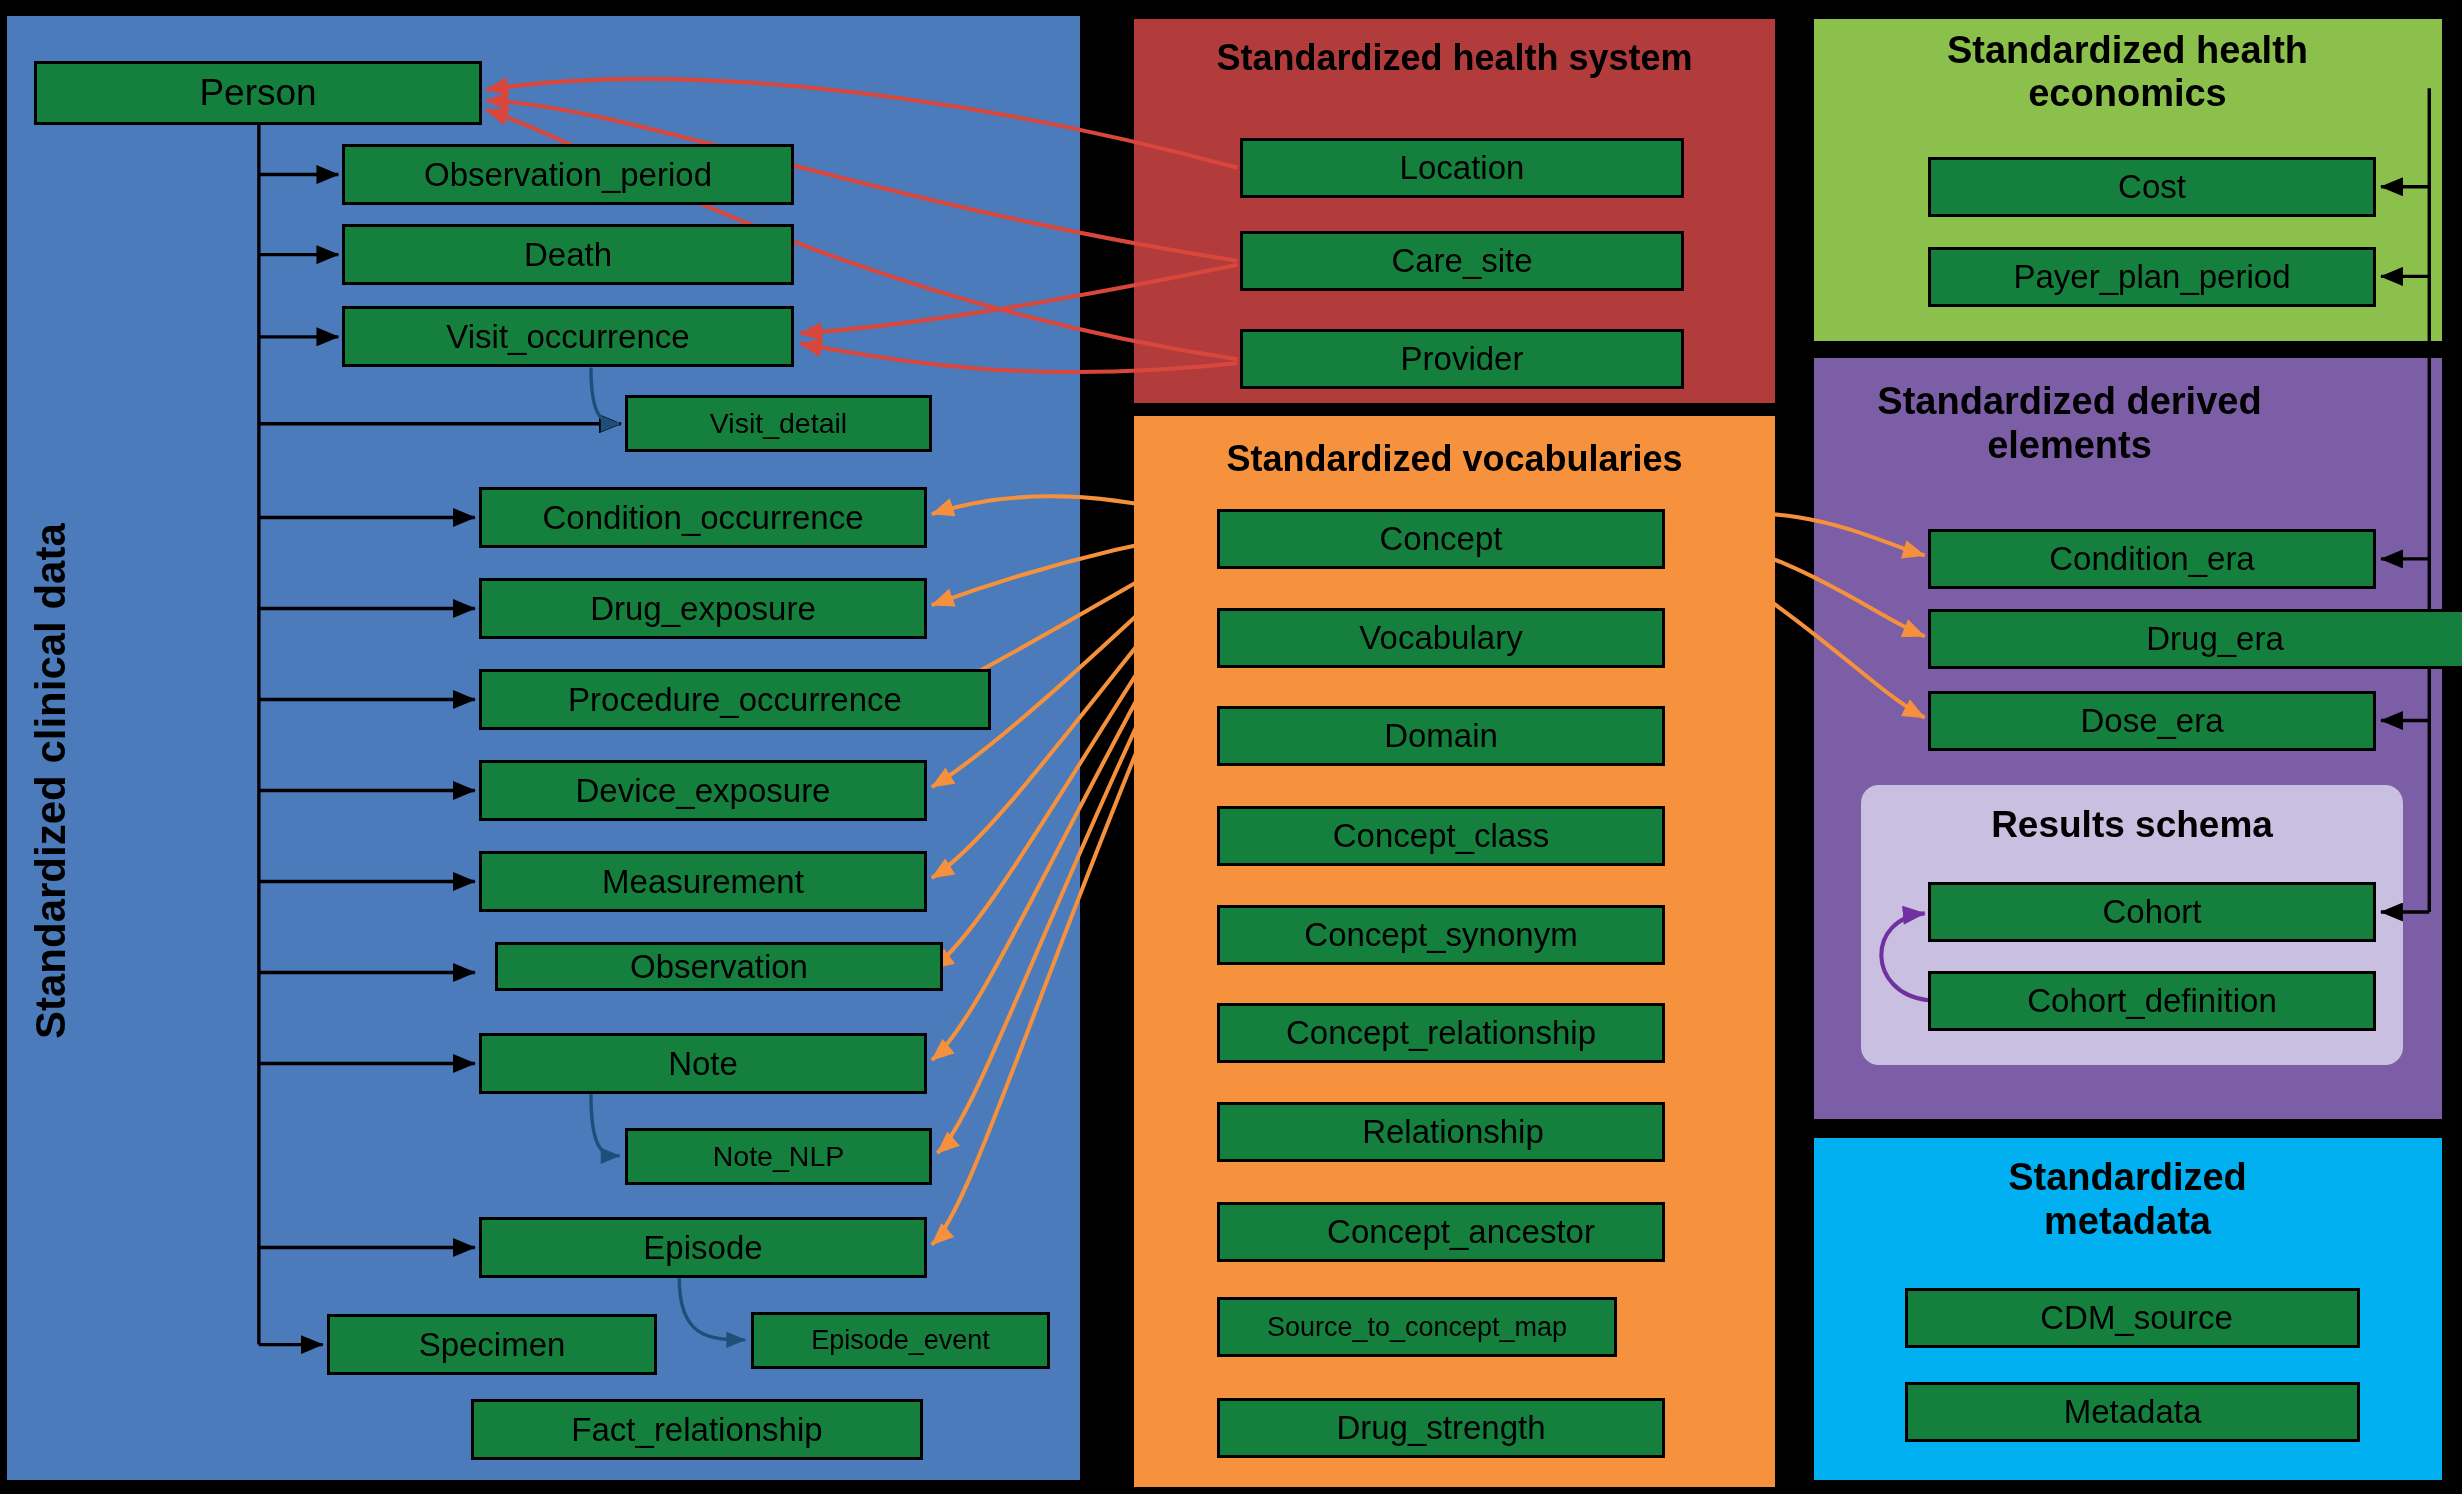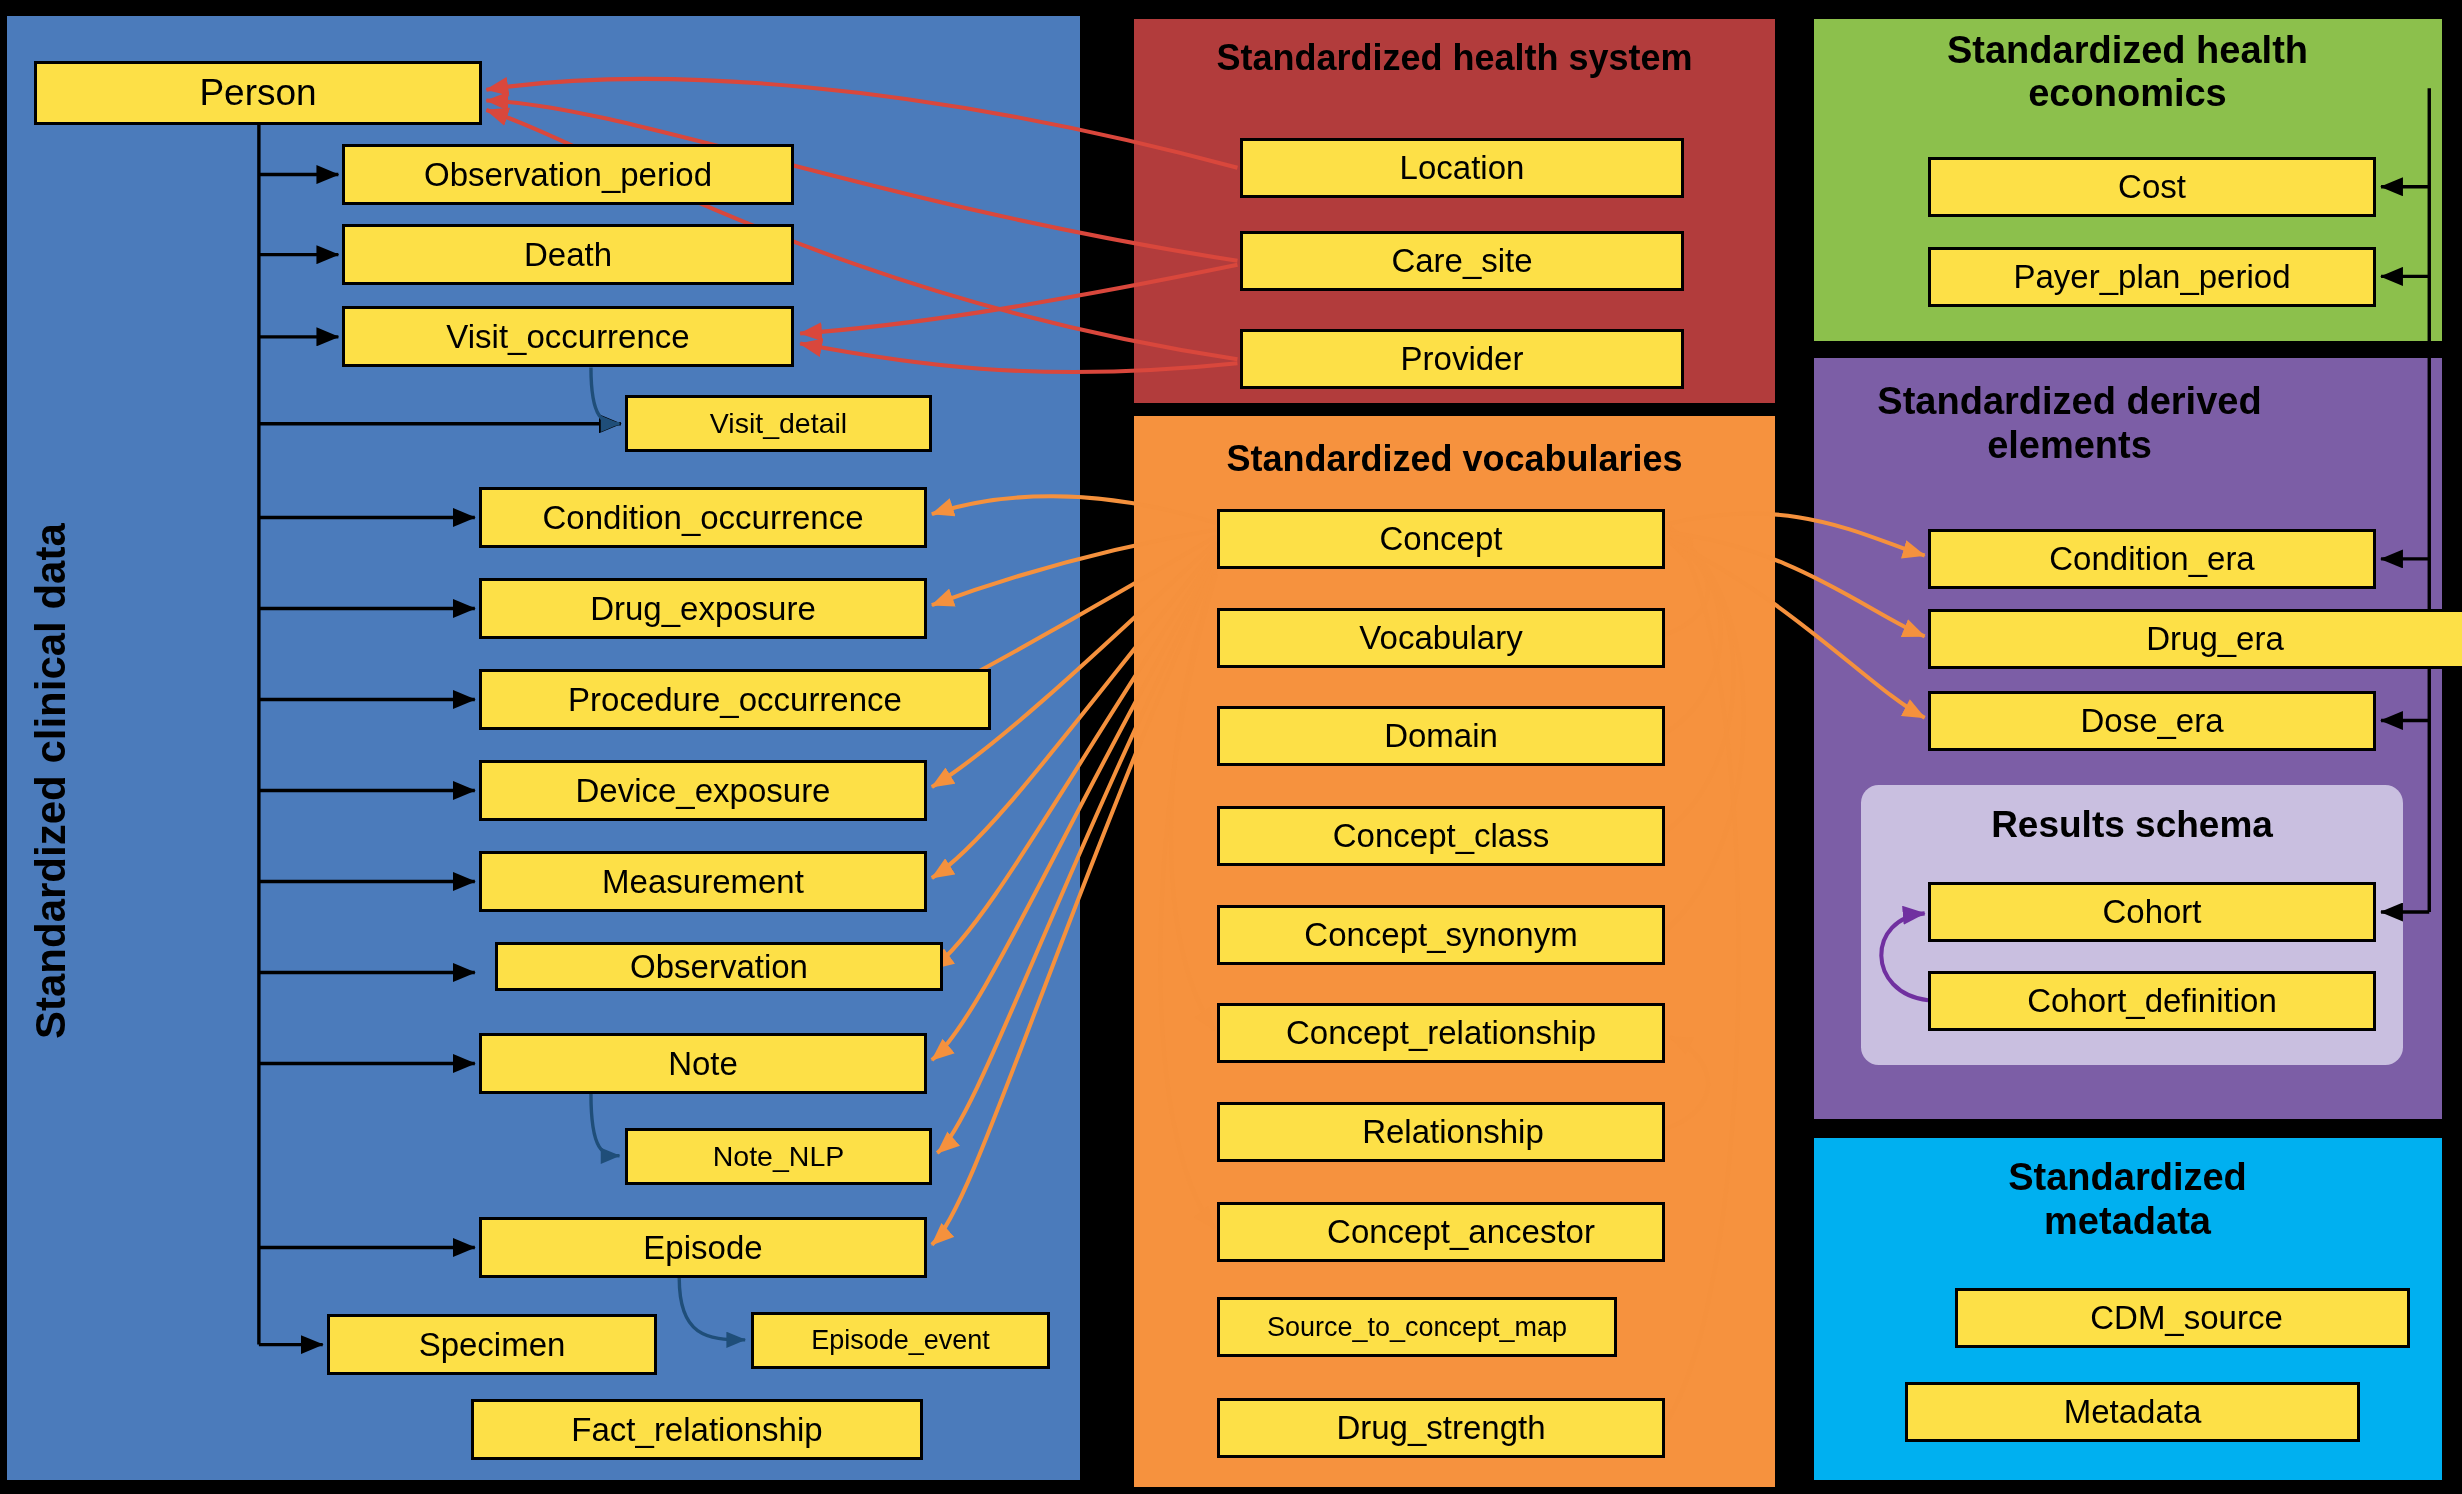--- a/index.html
+++ b/index.html
@@ -1,21 +1,21 @@
 <!DOCTYPE html>
 <html style="font-size:11px"><head>
 <meta charset="utf-8">
 <style>
   html,body{margin:0;padding:0;background:#000;}
   #canvas{position:relative;width:2462px;height:1494px;background:#000;overflow:hidden;
           font-family:"Liberation Sans", sans-serif;}
   .panel{position:absolute;z-index:1;}
   .panel-title{position:absolute;z-index:4;font-weight:bold;color:#000;text-align:center;
                font-size:36px;line-height:1.15;}
-  .tbox{position:absolute;z-index:3;background:#fde047;border:3.4px solid #000;color:#000;
+  .tbox{position:absolute;z-index:3;background:#15803d;border:3.4px solid #000;color:#000;
         display:flex;align-items:center;justify-content:center;font-size:33px;box-sizing:border-box;}
   .vlabel{position:absolute;z-index:4;writing-mode:vertical-rl;transform:rotate(180deg);
           display:flex;align-items:center;justify-content:center;font-weight:bold;font-size:42px;color:#000;}
   svg.arrows{position:absolute;left:0;top:0;z-index:2;pointer-events:none;}
   .results-box{position:absolute;z-index:2;background:#c9bfe0;border-radius:17.7px;}
 </style>
 </head>
 <body>
 
 <div id="canvas">
@@ -165,17 +165,17 @@
 
   <div class="tbox" style="left:1928px;top:157px;width:448px;height:60px;">Cost</div>
   <div class="tbox" style="left:1928px;top:247px;width:448px;height:60px;">Payer_plan_period</div>
 
   <div class="tbox" style="left:1928px;top:529px;width:448px;height:60px;">Condition_era</div>
   <div class="tbox" style="left:1928px;top:609px;width:540px;height:60px;padding-left:34px;">Drug_era</div>
   <div class="tbox" style="left:1928px;top:691px;width:448px;height:60px;">Dose_era</div>
   <div class="tbox" style="left:1928px;top:882px;width:448px;height:60px;">Cohort</div>
   <div class="tbox" style="left:1928px;top:971px;width:448px;height:60px;">Cohort_definition</div>
 
-  <div class="tbox" style="left:1955px;top:1288px;width:455px;height:60px;padding-left:8px;">CDM_source</div>
+  <div class="tbox" style="left:1905px;top:1288px;width:455px;height:60px;padding-left:8px;">CDM_source</div>
   <div class="tbox" style="left:1905px;top:1382px;width:455px;height:60px;">Metadata</div>
 
 </div>
 
 
 </body></html>

